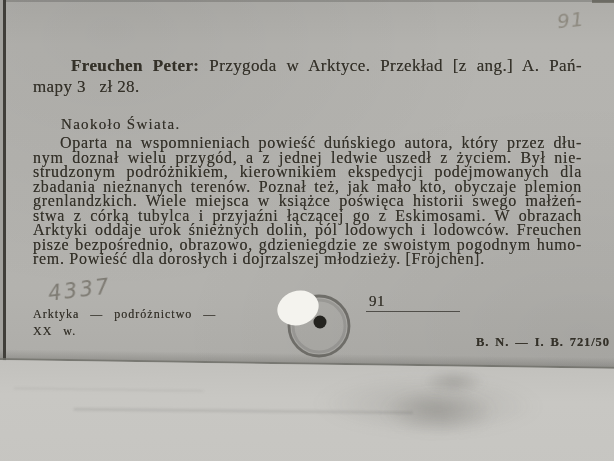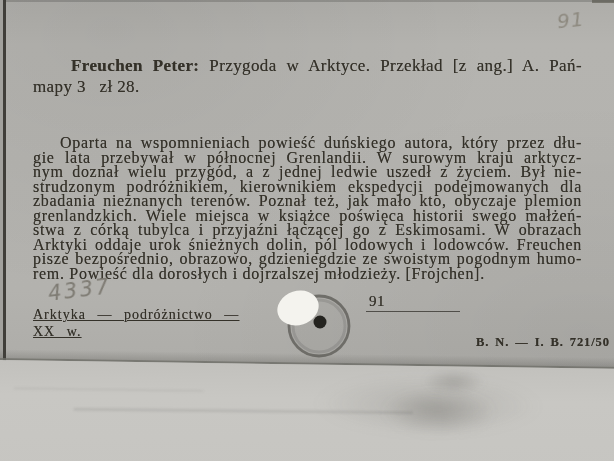--- a/index.html
+++ b/index.html
@@ -31,21 +31,21 @@
   
   .annotation{position:absolute;left:33px;top:136px;width:549px;font-size:16px;line-height:14.5px;letter-spacing:.7px;}
   .ann-line{text-align:justify;text-align-last:justify;}
   .ann-line:first-child{text-indent:27px;}
   .ann-line:last-child{text-align-last:left;}
   
   .pencil{font-family:"DejaVu Sans",sans-serif;font-style:italic;color:#8d897f;}
   .hw-top-right{position:absolute;left:557px;top:8px;font-size:20px;letter-spacing:1px;transform:rotate(-6deg);filter:blur(.3px);}
   .hw-accession{position:absolute;left:48px;top:278px;font-size:21px;letter-spacing:2.5px;color:#7e7b73;transform:rotate(-7deg);filter:blur(.3px);}
   
-  .subjects{position:absolute;left:33px;top:306px;font-size:14px;line-height:17px;letter-spacing:1px;word-spacing:7px;text-decoration:underline;}
+  .subjects{position:absolute;left:33px;top:306px;font-size:12px;line-height:17px;letter-spacing:1px;word-spacing:7px;}
   
   .classification{position:absolute;left:366px;top:293px;width:100px;font-size:15px;letter-spacing:.5px;}
   .class-top{padding-left:3px;}
   .class-rule{width:94px;border-bottom:1.6px solid #504e49;margin:1px 0 2px 0;}
   .class-bottom{padding-left:2px;}
   
   .bn-note{position:absolute;left:476px;top:335px;font-size:12.5px;font-weight:bold;letter-spacing:.9px;word-spacing:2px;}
   
   .hole-punch{position:absolute;left:276px;top:288px;width:84px;height:74px;filter:blur(.5px);}
   
@@ -75,24 +75,24 @@
     <div class="left-edge-sliver"></div>
     <div class="left-edge-line"></div>
 
     <div class="pencil hw-top-right">91</div>
 
     <div class="heading printed">
       <div class="h-line"><span class="author">Freuchen Peter:</span> <span>Przygoda w Arktyce. Przekład [z ang.] A. Pań-</span></div>
       <div class="h-line last">mapy 3  zł 28.</div>
     </div>
 
+    <div class="series-note printed">Naokoło Świata.</div>
 
     <div class="annotation printed">
         <div class="ann-line">Oparta na wspomnieniach powieść duńskiego autora, który przez dłu-</div>
-        <div class="ann-line">gie lata przebywał w północnej Grenlandii. W surowym kraju arktycz-</div>
         <div class="ann-line">nym doznał wielu przygód, a z jednej ledwie uszedł z życiem. Był nie-</div>
         <div class="ann-line">strudzonym podróżnikiem, kierownikiem ekspedycji podejmowanych dla</div>
         <div class="ann-line">zbadania nieznanych terenów. Poznał też, jak mało kto, obyczaje plemion</div>
         <div class="ann-line">grenlandzkich. Wiele miejsca w książce poświęca historii swego małżeń-</div>
         <div class="ann-line">stwa z córką tubylca i przyjaźni łączącej go z Eskimosami. W obrazach</div>
         <div class="ann-line">Arktyki oddaje urok śnieżnych dolin, pól lodowych i lodowców. Freuchen</div>
         <div class="ann-line">pisze bezpośrednio, obrazowo, gdzieniegdzie ze swoistym pogodnym humo-</div>
         <div class="ann-line">rem. Powieść dla dorosłych i dojrzalszej młodzieży. [Frojchen].</div>
       </div>
 

